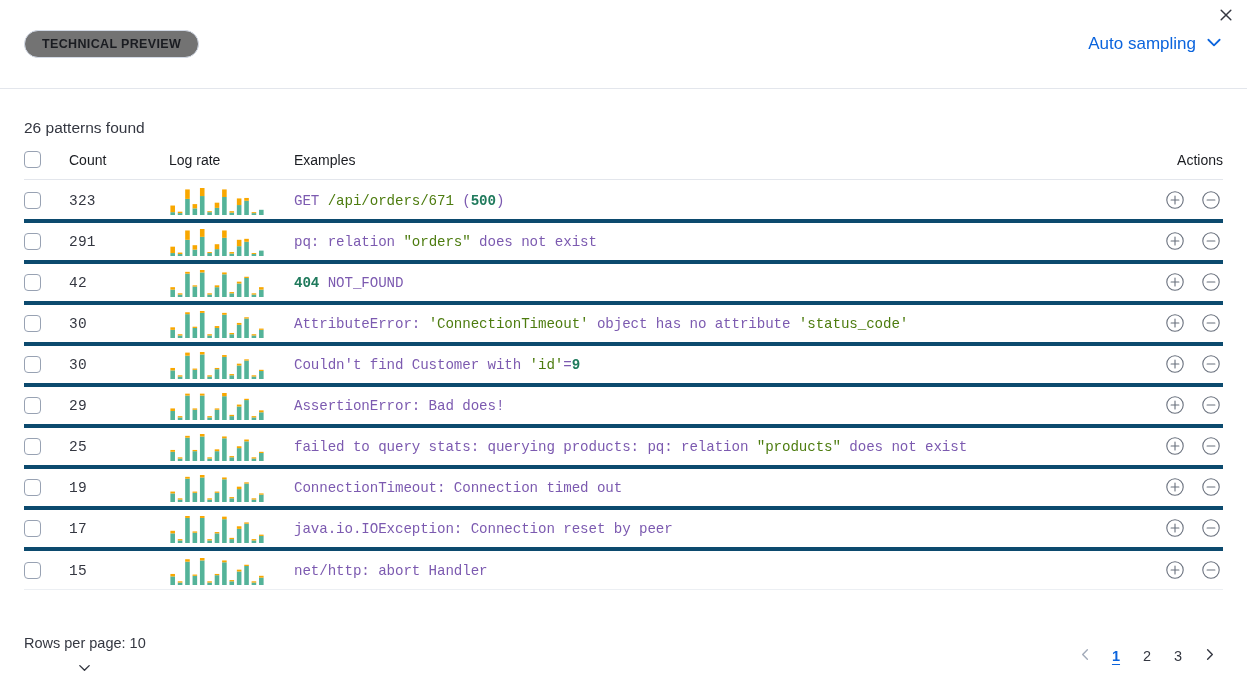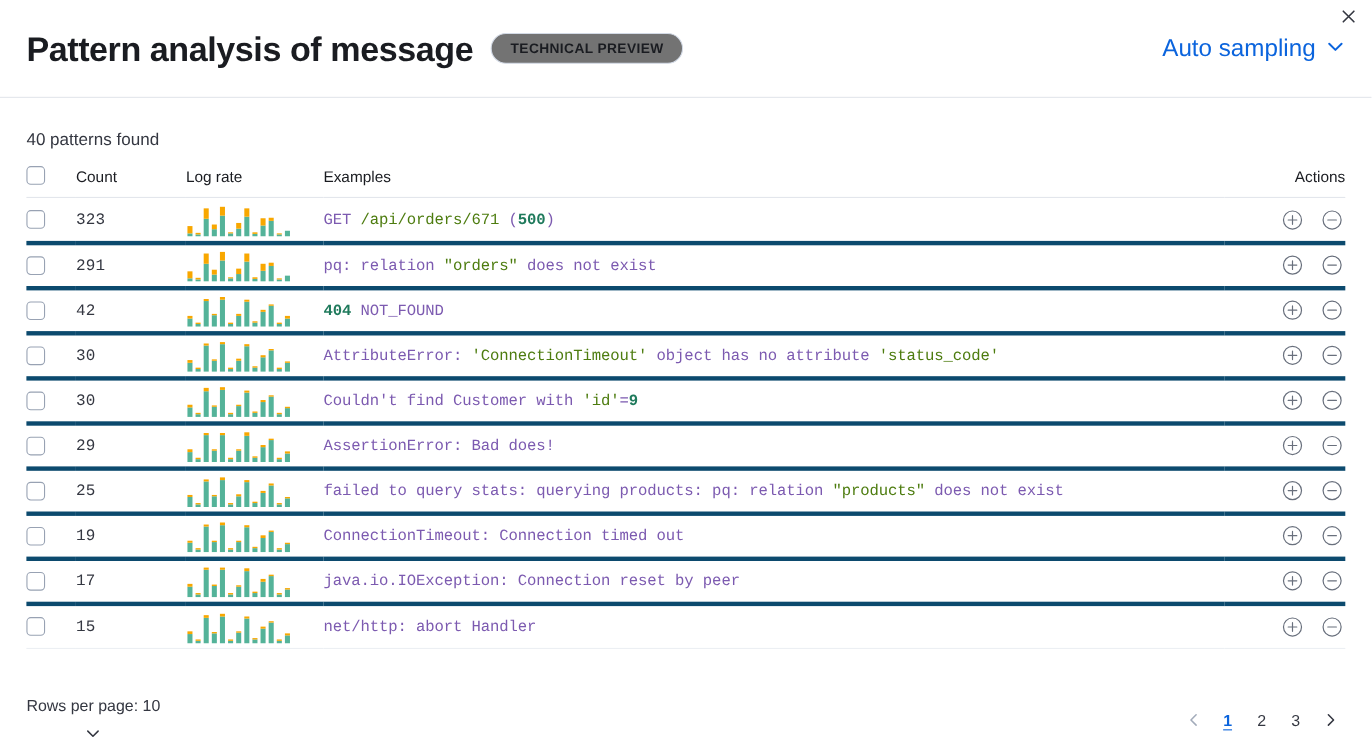--- a/index.html
+++ b/index.html
@@ -42,21 +42,21 @@
     background: #737373;
     white-space: nowrap;
     line-height: 1;
   }
   .header-right {
     margin-left: auto;
     display: flex;
     align-items: center;
     gap: 9px;
     color: #0b64dd;
-    font-size: 22px;
+    font-size: 17px;
     cursor: pointer;
   }
   .header-right .lbl { white-space: nowrap; }
   .close-btn {
     position: absolute;
     top: 4px; right: 8px;
     width: 26px; height: 26px;
     display: flex; align-items: center; justify-content: center;
     cursor: pointer; color: #343741;
   }
@@ -152,21 +152,20 @@
   .pg.arrow { color: #343741; }
   .pg.arrow.disabled { color: #a2abba; }
 </style>
 </head>
 <body>
 
 <div class="flyout">
 
   <div class="header">
     <div class="title-wrap">
-      <div class="page-title">Pattern analysis of message</div>
       <div class="badge-pill">TECHNICAL PREVIEW</div>
     </div>
 
     <div class="header-right">
       <span class="lbl">Auto sampling</span>
       <span>
         <svg width="18" height="18" viewBox="0 0 16 16" fill="none" aria-hidden="true">
           <path d="M3 6l5 5 5-5" stroke="#0b64dd" stroke-width="1.6" stroke-linecap="round" stroke-linejoin="round"></path>
         </svg>
       </span>
@@ -176,21 +175,21 @@
       <span>
         <svg width="14" height="14" viewBox="0 0 16 16" aria-hidden="true">
           <path d="M2.5 2.5l11 11M13.5 2.5l-11 11" stroke="#343741" stroke-width="1.7" stroke-linecap="round"></path>
         </svg>
       </span>
     </div>
   </div>
 
   <div class="body">
 
-    <div class="patterns-found">40 patterns found</div>
+    <div class="patterns-found">26 patterns found</div>
 
     <table class="ptable">
       <thead>
         <tr>
           <th class="col-cb">
             <span class="cb cb-head"></span>
           </th>
           <th class="col-cnt">Count</th>
           <th class="col-rate">Log rate</th>
           <th class="col-ex">Examples</th>

